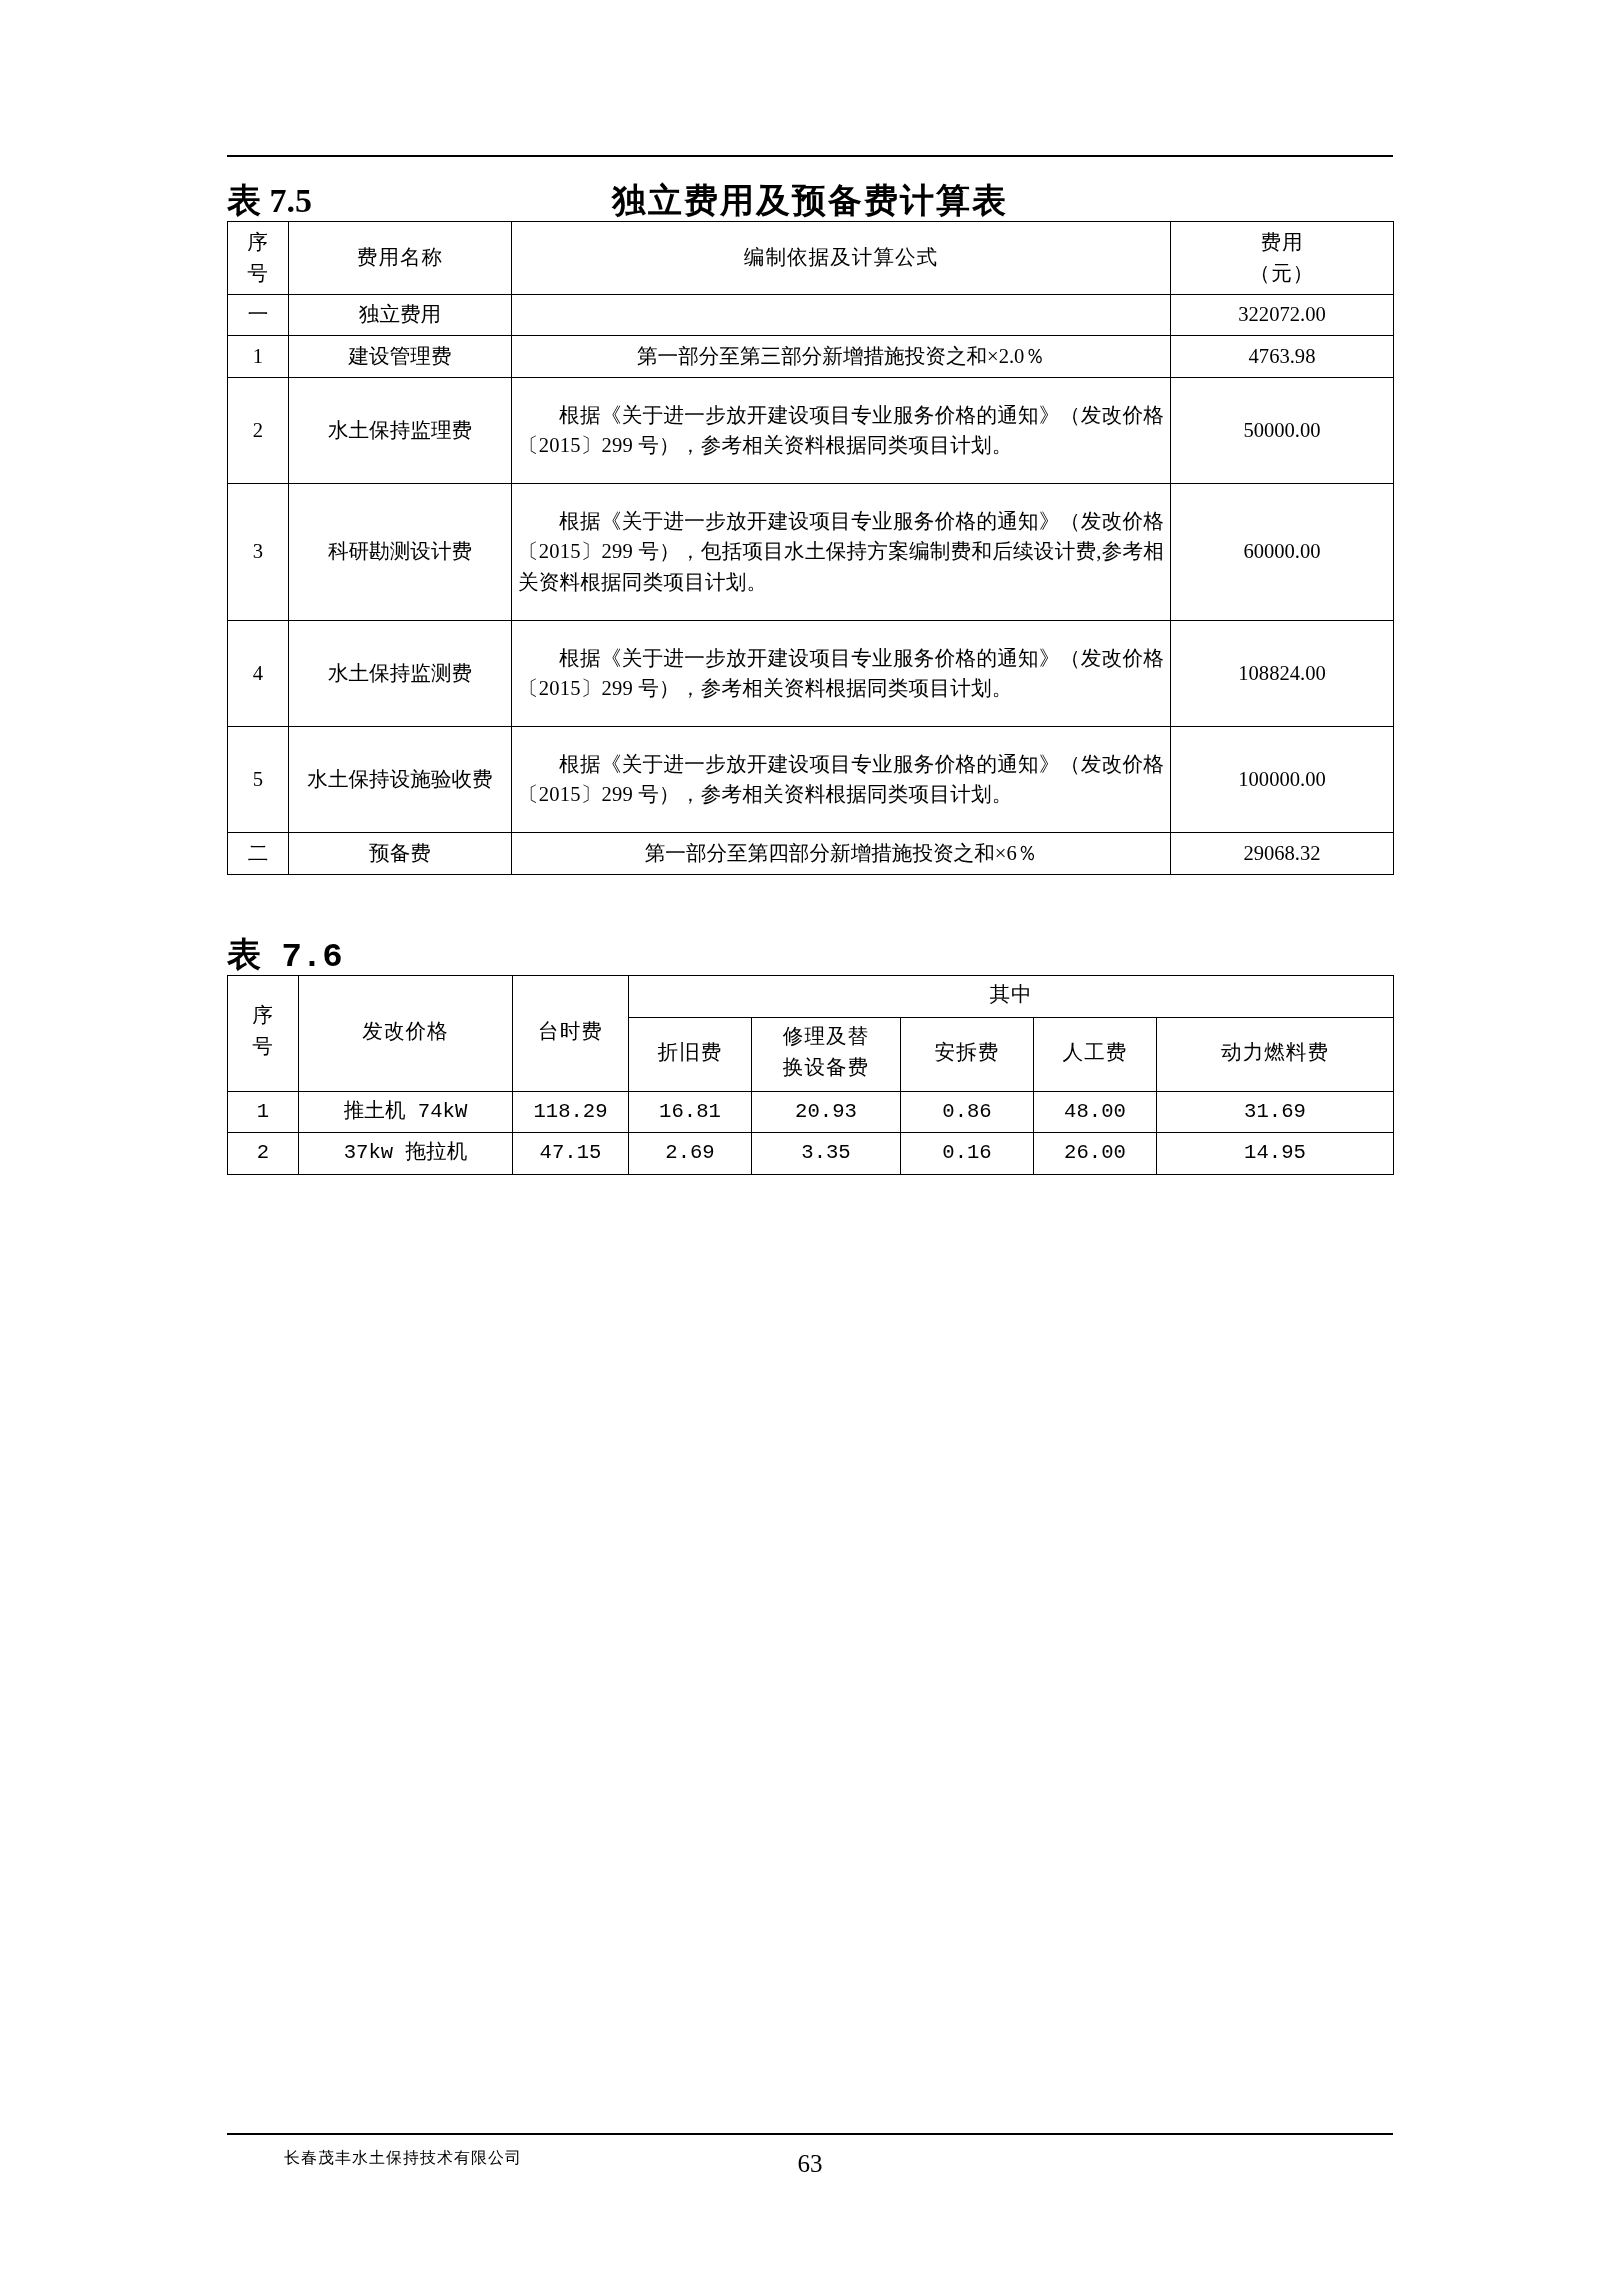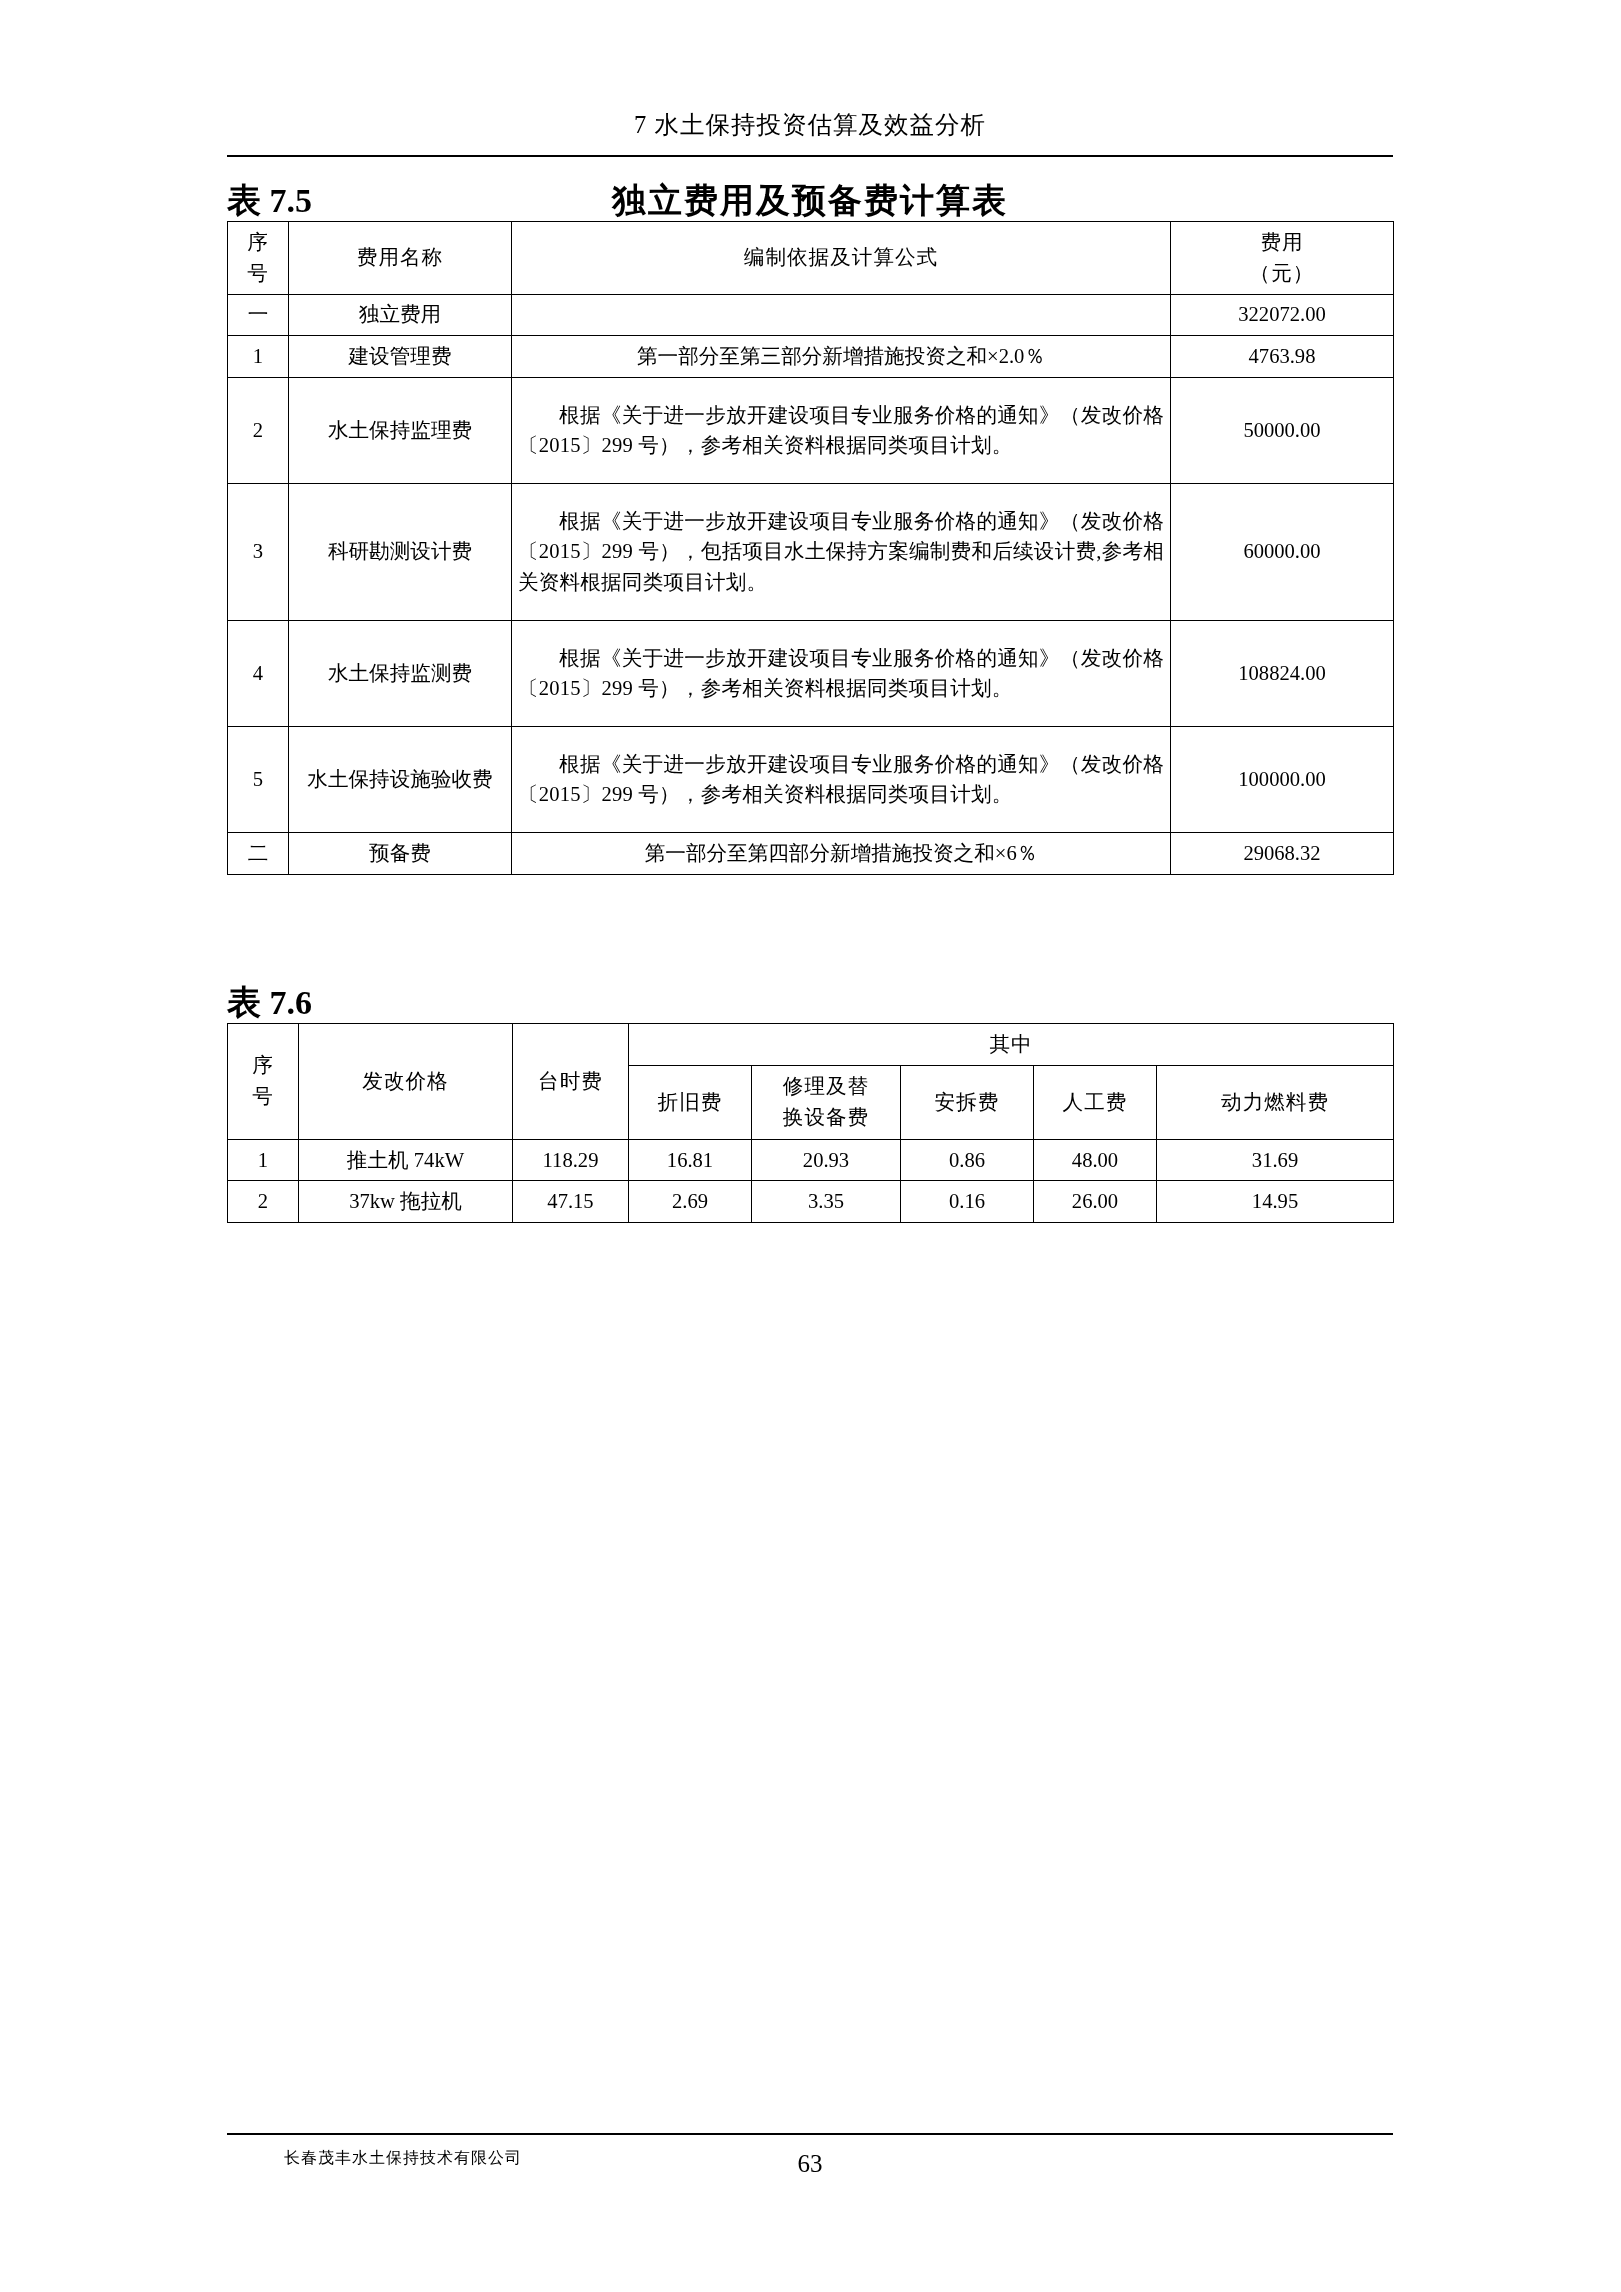--- a/index.html
+++ b/index.html
@@ -113,21 +113,20 @@
     width: 1166px;
     text-align: center;
     font-size: 25px;
   }
 </style>
 </head>
 <body>
 
 <div class="page">
 
-  <div class="header">7  水土保持投资估算及效益分析</div>
   <div class="header-rule"></div>
 
   <div class="table-block" style="left:227px; top:178px; width:1166px;">
     <div class="table-caption">
       <span class="caption-num">表 7.5</span>
       <span class="caption-title">独立费用及预备费计算表</span>
     </div>
 
     <table class="doc" style="width:1166px;">
       <colgroup>
@@ -184,21 +183,21 @@
         <tr style="height:39px;">
           <td class="c">二</td>
           <td class="c">预备费</td>
           <td class="c">第一部分至第四部分新增措施投资之和×6％</td>
           <td class="c">29068.32</td>
         </tr>
       </tbody>
     </table>
   </div>
 
-  <div class="table-block" style="left:227px; top:980px; width:1166px;">
+  <div class="table-block" style="left:227px; top:932px; width:1166px;font-family:Liberation Mono, monospace;">
     <div class="table-caption">
       <span class="caption-num">表 7.6</span>
     </div>
 
     <table class="doc" style="width:1166px;">
       <colgroup>
         <col style="width:71px">
         <col style="width:214px">
         <col style="width:116px">
         <col style="width:123px">

